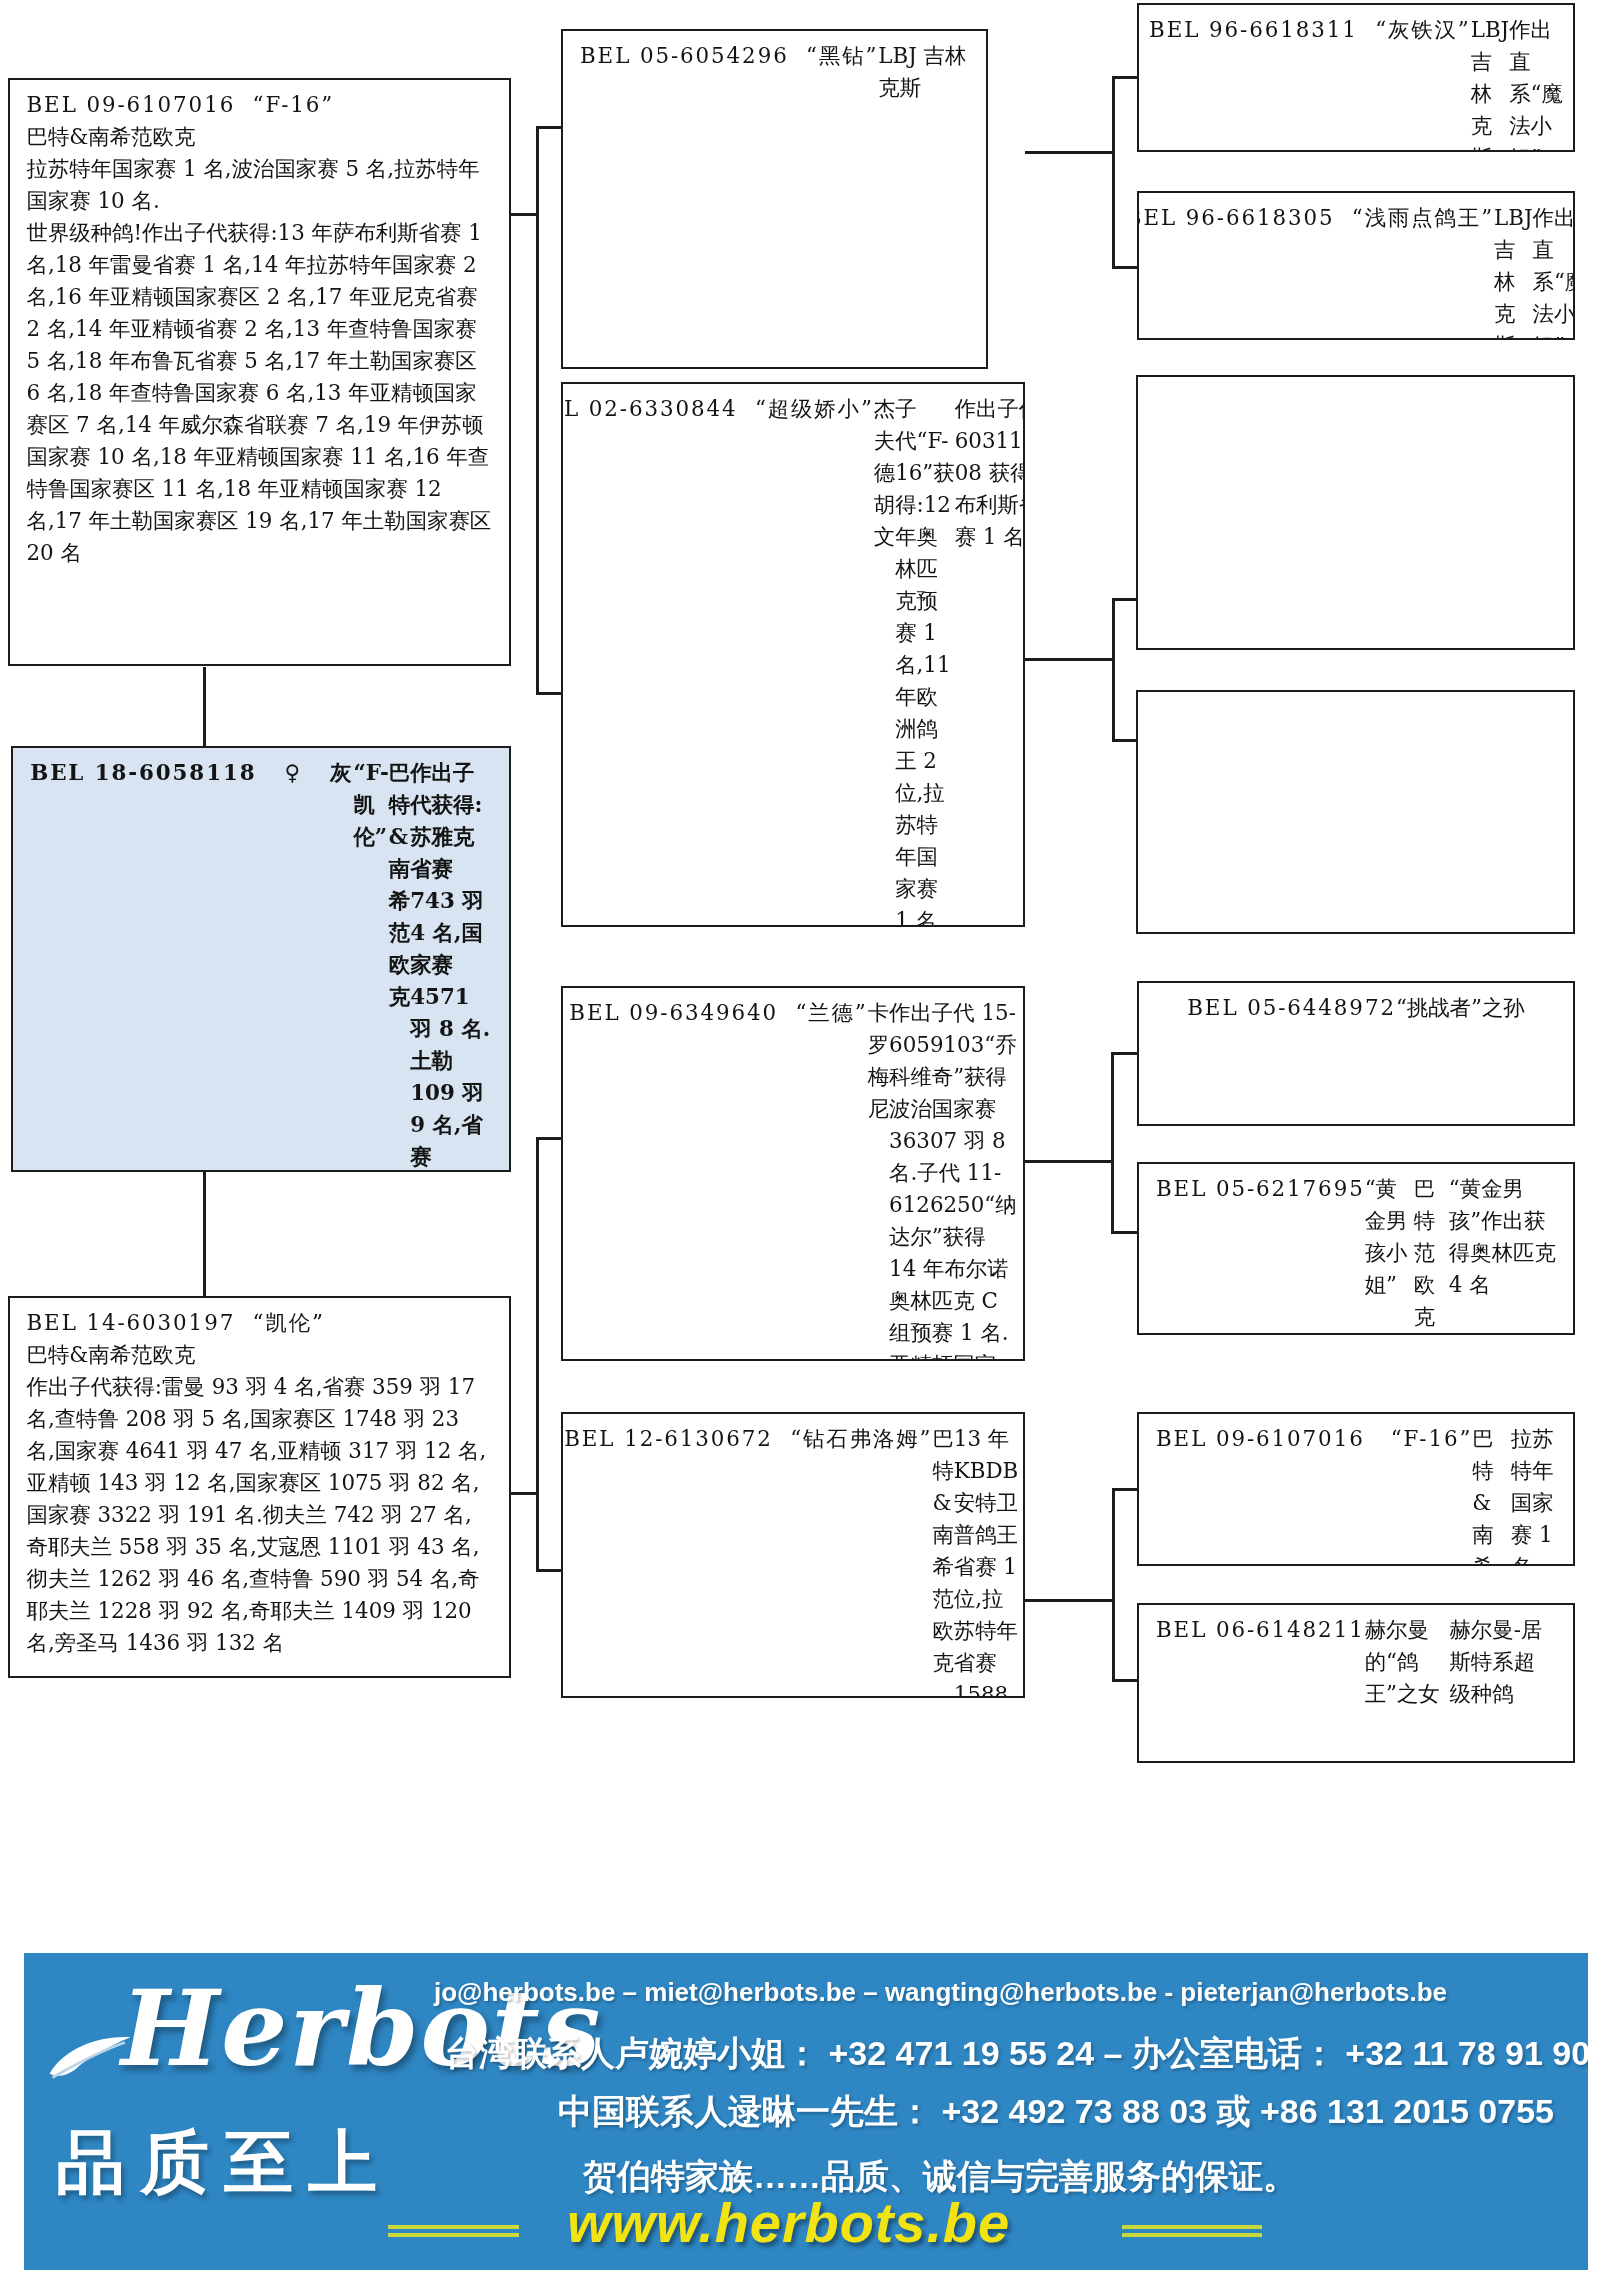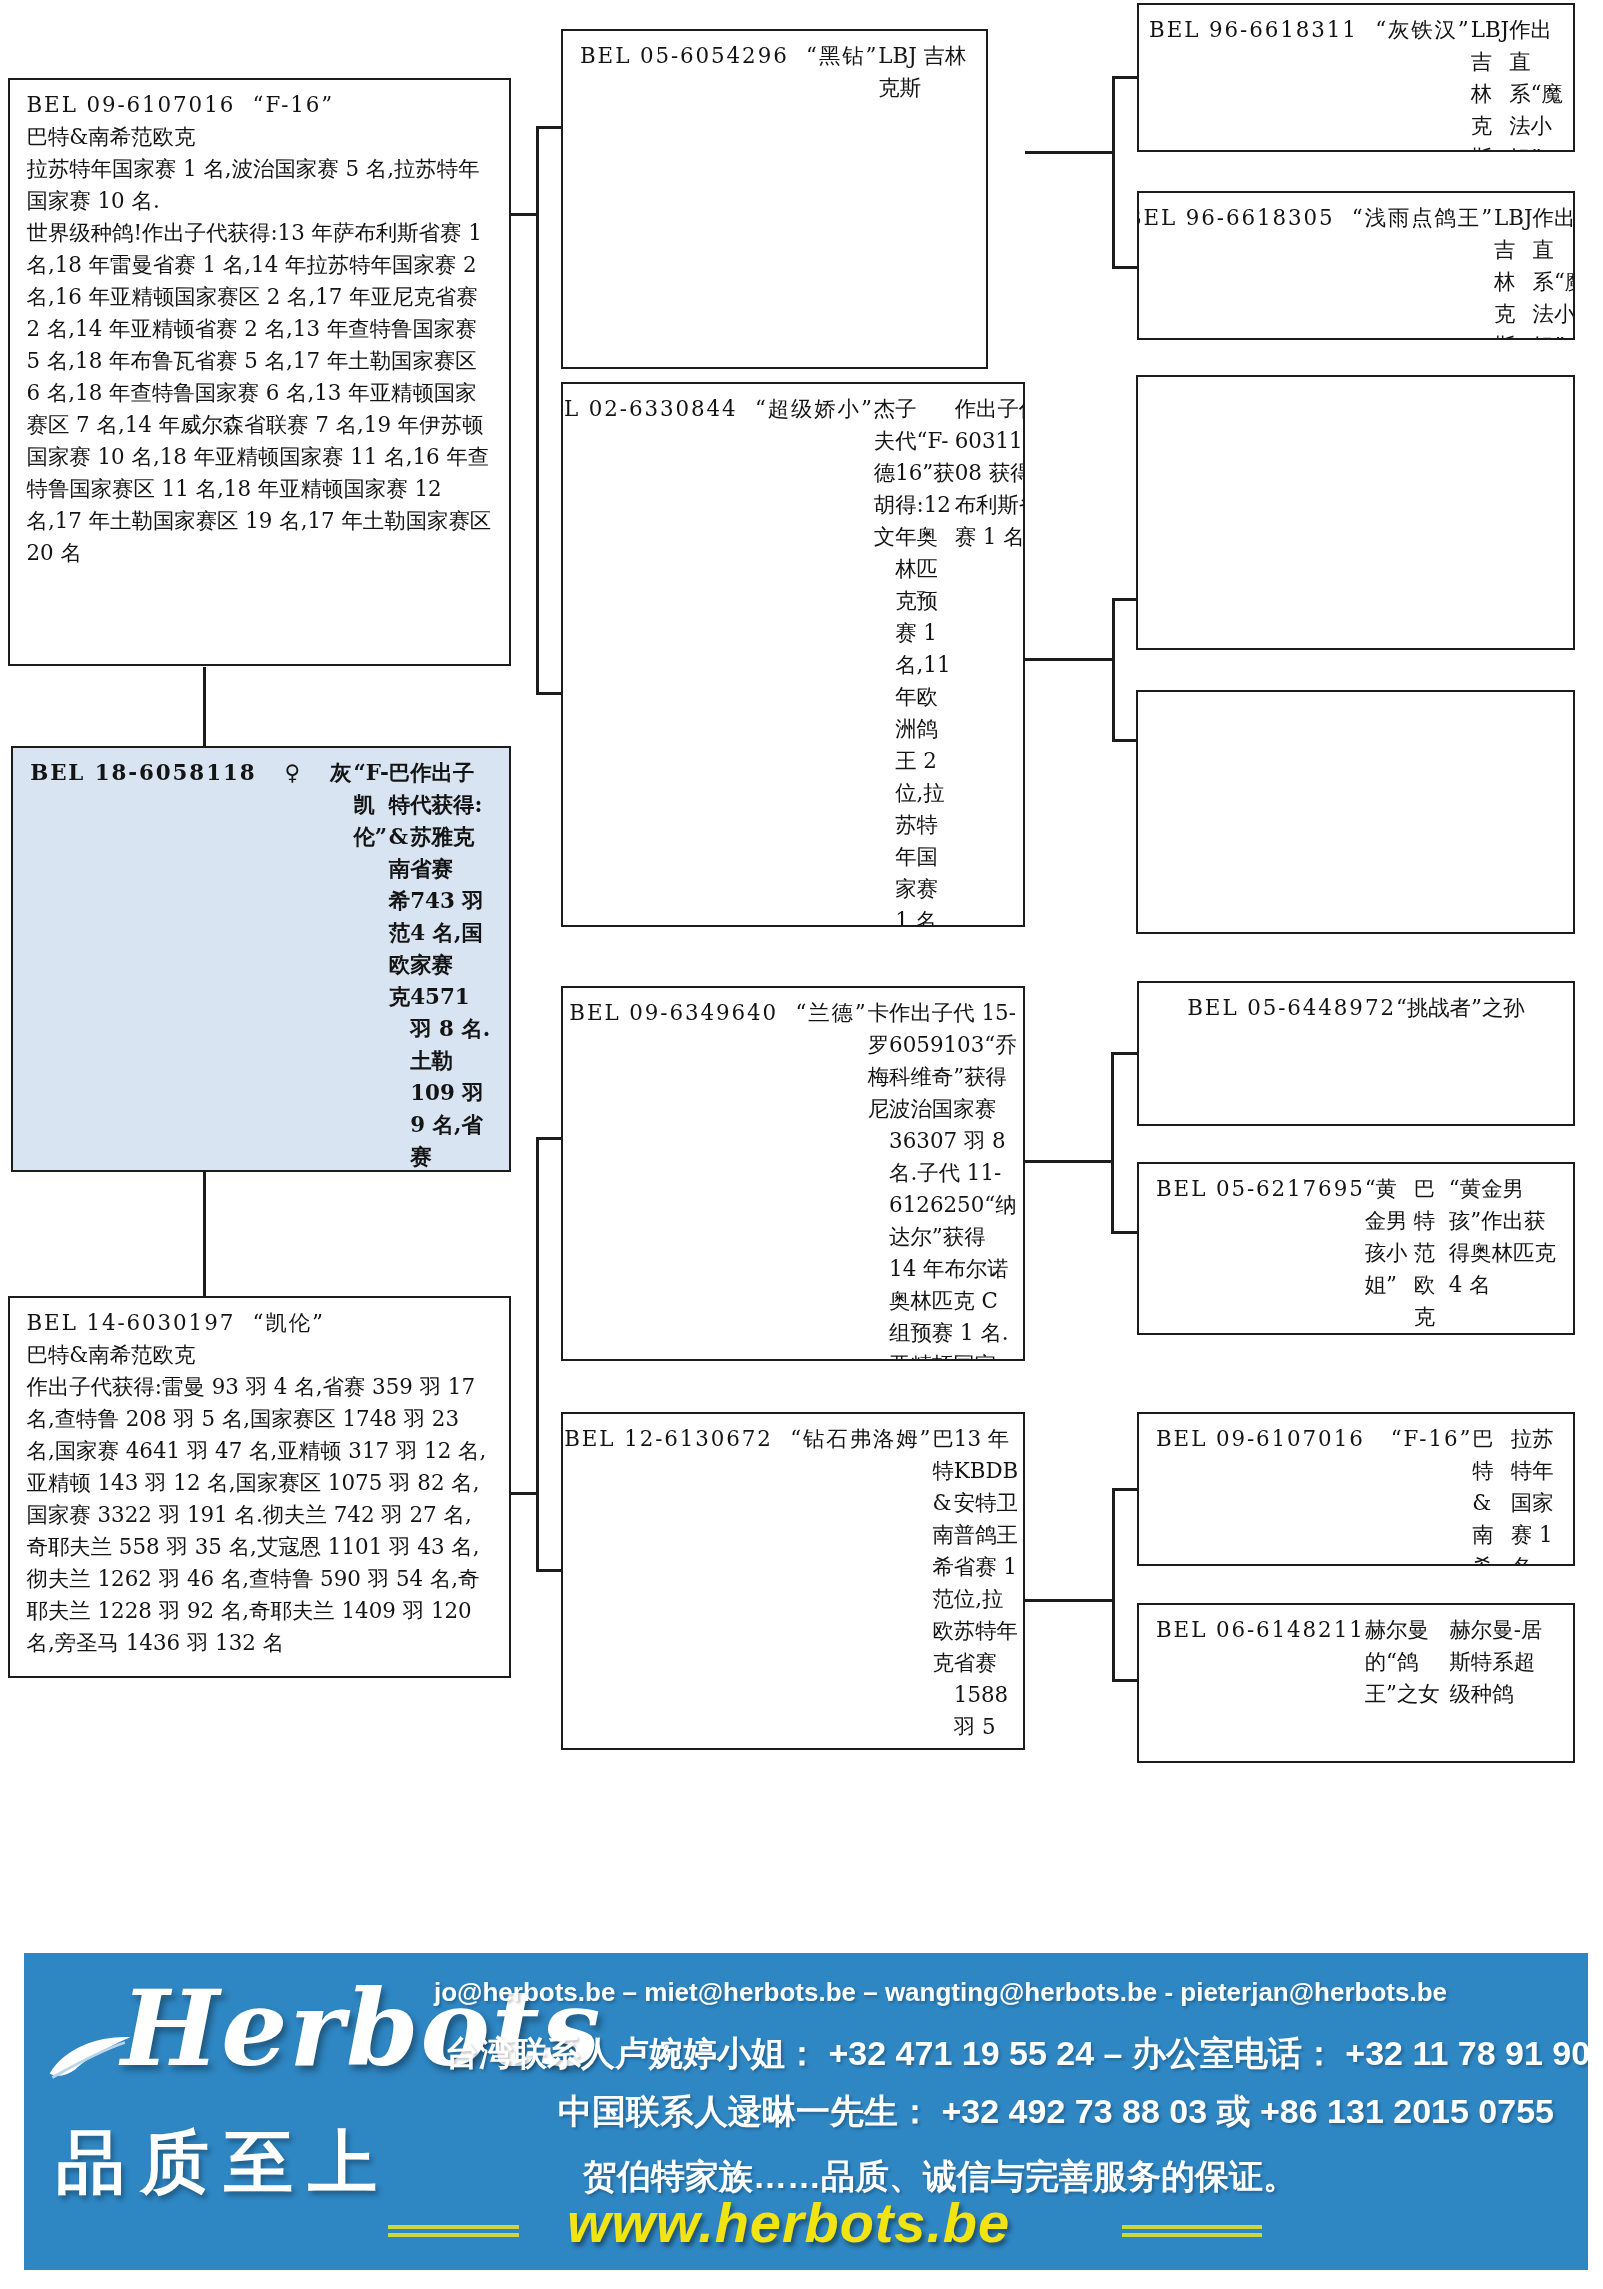--- a/index.html
+++ b/index.html
@@ -89,21 +89,21 @@
     <div>子代“F-16”获得:12 年奥林匹克预赛 1 名,11 年欧洲鸽王 2 位,拉苏特年国家赛 1 名,波治国家赛 5 名,拉苏特年国家赛 10 名</div>
     <div>作出子代 6031121-08 获得萨布利斯省赛 1 名</div>
   </div>
 
   <div class="pbox center" style="left:561px; top:986px; width:464px; height:375px;">
     <div class="ring">BEL 09-6349640  “兰德”</div>
     <div>卡罗梅尼</div>
     <div>作出子代 15-6059103“乔科维奇”获得波治国家赛 36307 羽 8 名.子代 11-6126250“纳达尔”获得 14 年布尔诺奥林匹克 C 组预赛 1 名.亚精顿国家赛 16325 羽 14 名,孟吕松省赛 2222 羽 3 名</div>
   </div>
 
-  <div class="pbox center" style="left:561px; top:1412px; width:464px; height:338px;">
+  <div class="pbox center" style="left:561px; top:1412px; width:464px; height:286px;">
     <div class="ring">BEL 12-6130672  “钻石弗洛姆”</div>
     <div>巴特&amp;南希范欧克</div>
     <div>13 年 KBDB 安特卫普鸽王省赛 1 位,拉苏特年省赛 1588 羽 5 名,国家赛 B2 区 2246 羽 15 名,国家赛 11236 羽 88 名.波治省赛 1825 羽 12 名,国家赛 B2 区 2882 羽 12 名,国家赛 11883 羽 44 名,盖雷省赛 357 羽 15 名</div>
   </div>
 
   <div class="pbox center" style="left:1137px; top:2.8px; width:438px; height:149px;">
     <div class="ring">BEL 96-6618311  “灰铁汉”</div>
     <div>LBJ 吉林克斯</div>
     <div>作出直系“魔法小姐”</div>
   </div>

